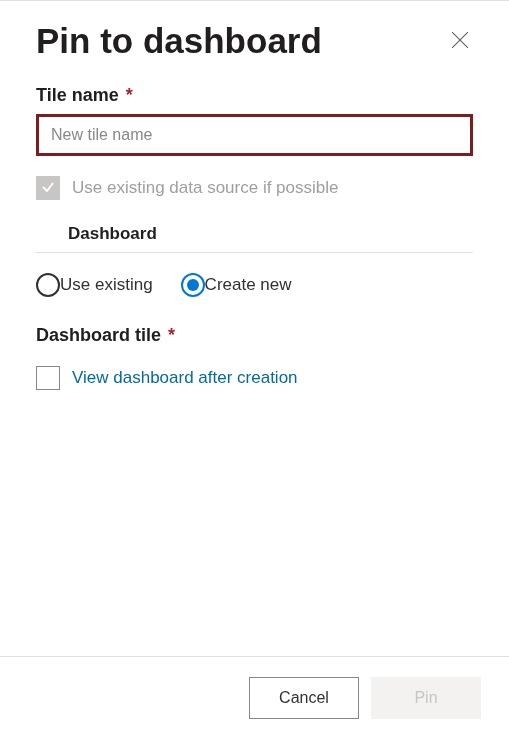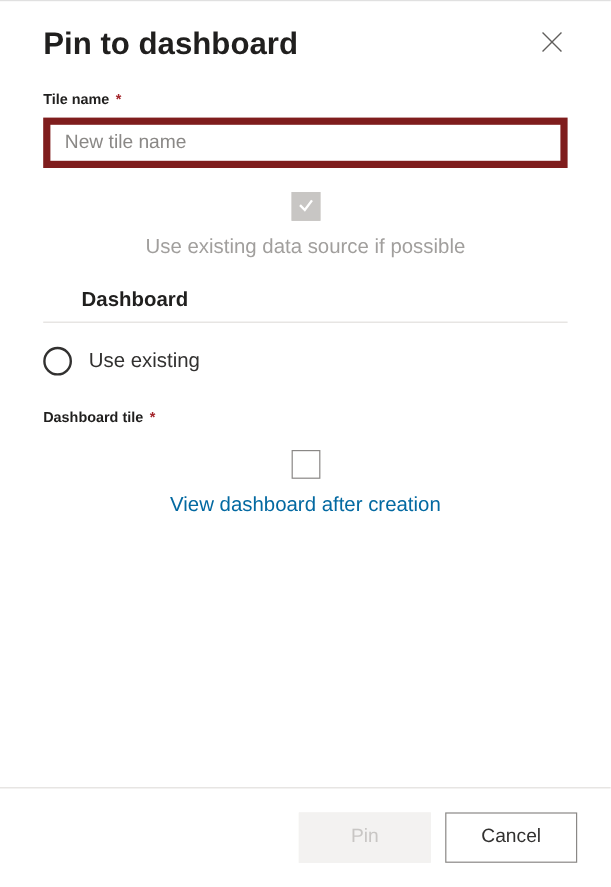--- a/index.html
+++ b/index.html
@@ -23,72 +23,71 @@
     padding: 20px 36px 20px 36px;
     overflow-y: auto;
   }
   .header-row {
     display: flex;
     justify-content: space-between;
     align-items: center;
     margin-bottom: 24px;
   }
   .dialog-title {
-    font-size: 26px;
+    font-size: 35px;
     font-weight: 600;
     color: #201f1e;
   }
   .close-btn {
     background: none;
     border: none;
     cursor: pointer;
     padding: 4px;
     color: #605e5c;
     display: flex;
     align-items: center;
     justify-content: center;
   }
   .close-btn svg {
     width: 18px;
     height: 18px;
   }
   .field-label {
-    font-size: 12px;
+    font-size: 18px;
     font-weight: 600;
     color: #201f1e;
     display: block;
     margin-bottom: 8px;
   }
   .required {
     color: #a4262c;
     margin-left: 2px;
   }
   .text-input {
     width: 100%;
     height: 42px;
-    border: 6px solid #7f1d1d;
+    border: 3px solid #7f1d1d;
     padding: 0 12px;
     font-size: 16px;
     font-family: inherit;
     color: #323130;
     background: #ffffff;
   }
   .text-input::placeholder {
     color: #8a8886;
   }
   .field-group {
     margin-bottom: 20px;
   }
   .checkbox-row {
     display: flex;
     align-items: center;
     gap: 12px;
     margin-bottom: 24px;
     margin-top: 12px;
-    flex-direction: column;
   }
   .checkbox-box {
     width: 24px;
     height: 24px;
     border: 1px solid #8a8886;
     background: #ffffff;
     display: flex;
     align-items: center;
     justify-content: center;
     flex-shrink: 0;
@@ -122,21 +121,21 @@
   }
   .radio-row {
     display: flex;
     align-items: center;
     gap: 28px;
     margin-bottom: 28px;
   }
   .radio-option {
     display: flex;
     align-items: center;
-    gap: 14px;
+    gap: 0;
     cursor: pointer;
   }
   .radio-circle {
     width: 24px;
     height: 24px;
     border: 2px solid #323130;
     border-radius: 50%;
     display: flex;
     align-items: center;
     justify-content: center;
@@ -222,31 +221,37 @@
   </div>
 
   <div class="section-heading">Dashboard</div>
   <hr class="divider">
 
   <div class="radio-row">
     <div class="radio-option">
       <div class="radio-circle"></div>
       <span class="radio-label">Use existing</span>
     </div>
+    <div class="radio-option">
+      <div class="radio-circle selected">
+        <div class="radio-dot"></div>
+      </div>
+      <span class="radio-label">Create new</span>
+    </div>
   </div>
 
   <div class="field-group">
     <label class="field-label">
       <span>Dashboard tile</span><span class="required"> *</span>
     </label>
   </div>
 
   <div class="checkbox-row">
     <div class="checkbox-box"></div>
     <span class="checkbox-label">View dashboard after creation</span>
   </div>
 
 </div>
 
 <div class="footer">
+  <button class="btn secondary">Cancel</button>
   <button class="btn primary">Pin</button>
-  <button class="btn secondary">Cancel</button>
 </div>
 
 </body></html>

